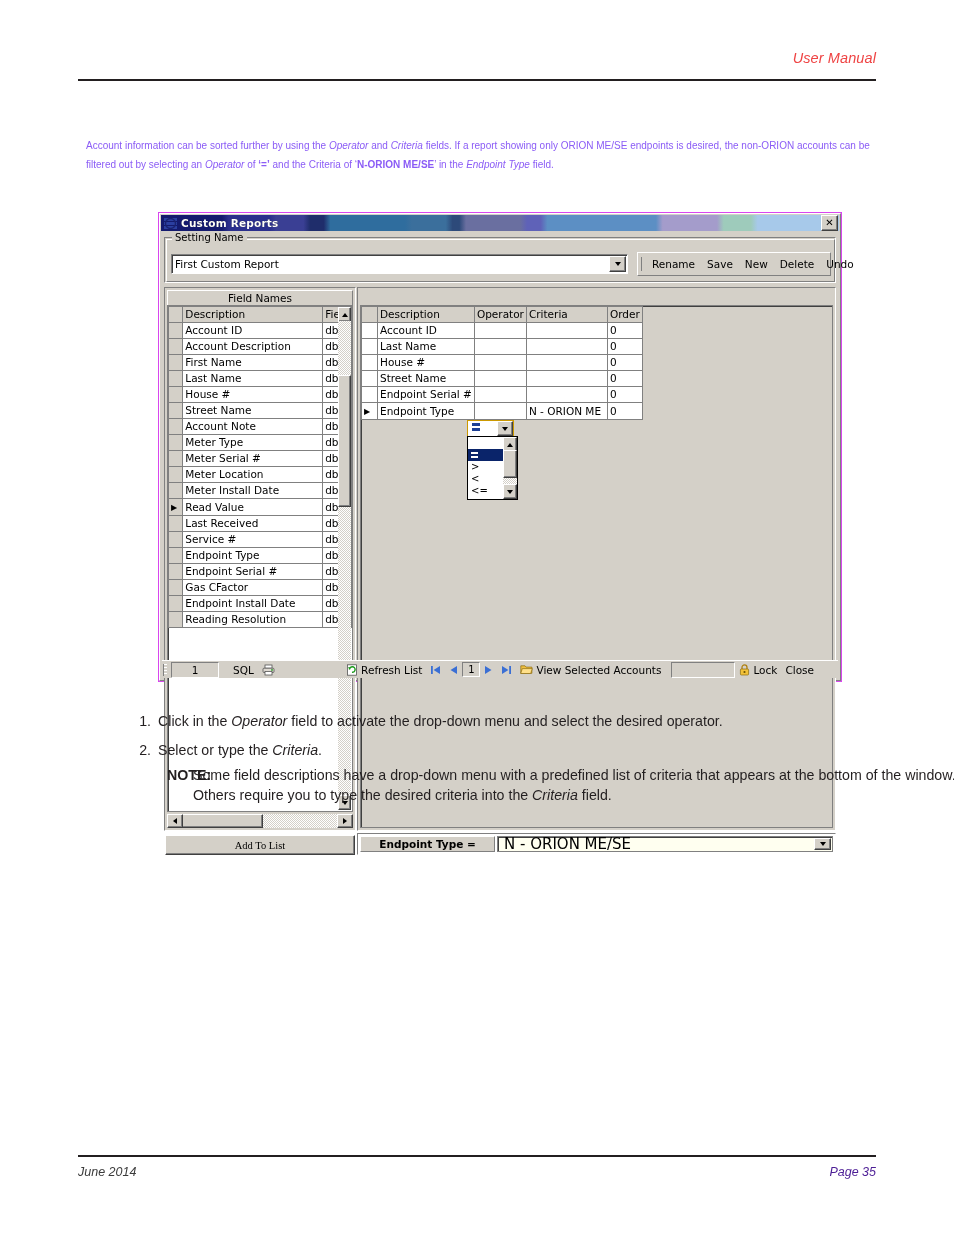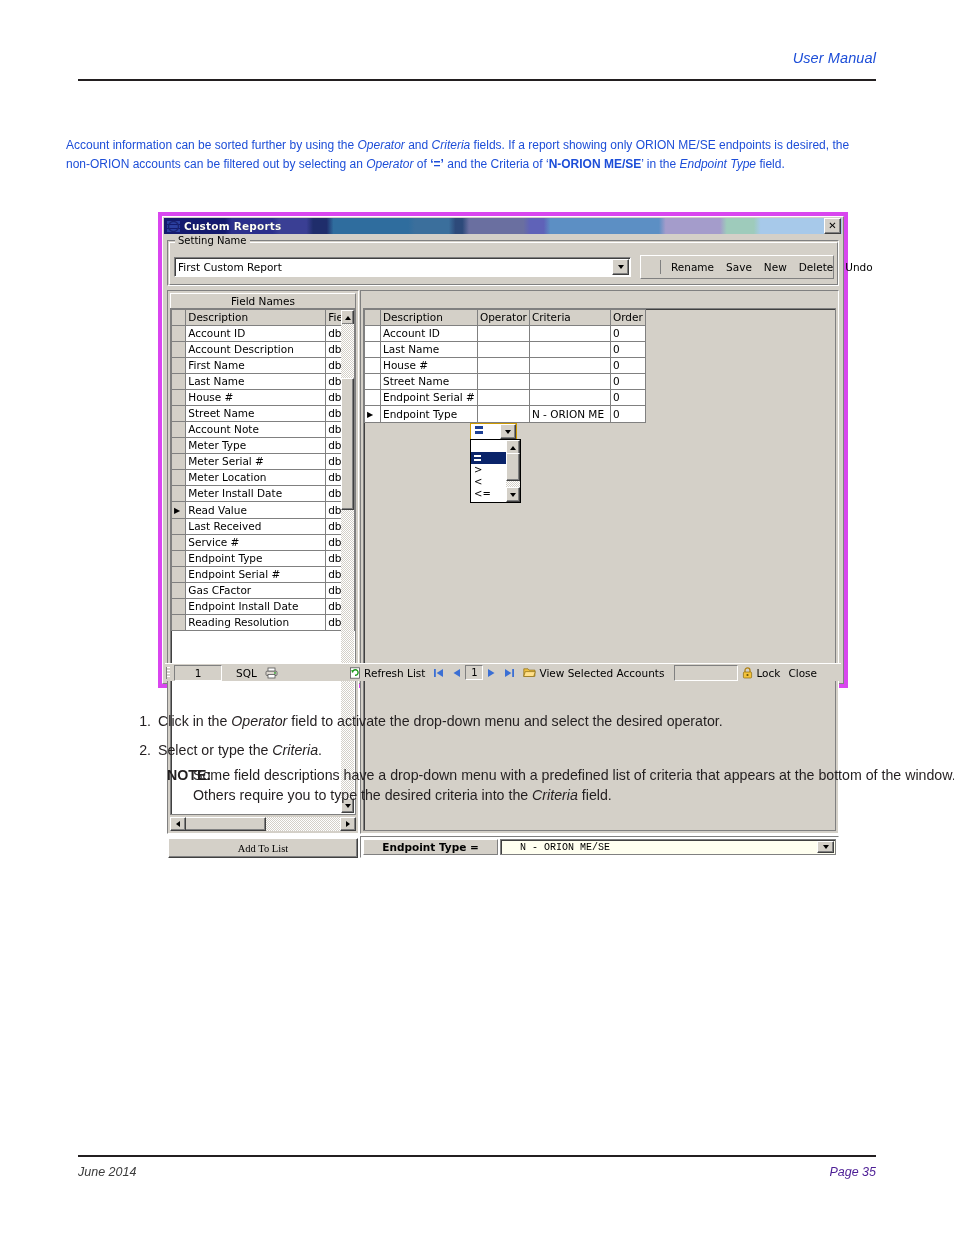--- a/index.html
+++ b/index.html
@@ -8,21 +8,21 @@
     font-family:"Liberation Sans", sans-serif;
     color:#231f20;
     position:relative;
     overflow:hidden;
   }
   .page{position:absolute;inset:0;}
 
   
   .hdr-text{
     position:absolute;right:78px;top:50px;
-    font-style:italic;font-size:14.5px;color:#1d4ed8;
+    font-style:italic;font-size:14.5px;color:#ef4444;
     letter-spacing:.1px;
   }
   .hdr-rule{
     position:absolute;left:78px;right:78px;top:79px;
     height:2px;background:#231f20;
   }
   .ftr-rule{
     position:absolute;left:78px;right:78px;top:1155px;
     height:2px;background:#231f20;
   }
@@ -35,22 +35,22 @@
     font-style:italic;font-size:12.5px;color:#4c1d95;
   }
 
   
   h1.sec-title{
     position:absolute;left:79px;top:107px;margin:0;
     font-size:21px;font-weight:400;color:#1d76bb;
     letter-spacing:-.1px;
   }
   .intro{
-    position:absolute;left:66px;top:136px;width:795px;
-    font-size:12px;line-height:19.2px;color:#1d4ed8;
+    position:absolute;left:86px;top:136px;width:795px;
+    font-size:10px;line-height:19.2px;color:#8b5cf6;
   }
   .intro i{font-style:italic;}
   .intro b{font-weight:bold;}
 
   .steps{position:absolute;left:131px;top:712px;width:770px;}
   .step{
     position:relative;font-size:14.2px;line-height:19.5px;
     padding-left:27px;margin-bottom:9px;
   }
   .step .num{position:absolute;left:0;top:0;width:20px;text-align:right;}
@@ -59,21 +59,21 @@
     position:absolute;left:131px;top:766px;width:770px;
     font-size:14.2px;line-height:19.5px;padding-left:62px;
   }
   .note .lbl{position:absolute;left:0;top:0;font-weight:bold;margin-left:36px;}
   .note i{font-style:italic;}
 
   
   .dlg{
     position:absolute;left:158px;top:212px;width:682px;height:468px;
     background:#d4d0c8;
-    border:4px solid #d946ef;
+    border:1px solid #d946ef;
     box-shadow:0 0 0 0 #000;
     font-family:"DejaVu Sans", sans-serif;
     font-size:10px;
     color:#000;
   }
   .dlg-inner{position:absolute;inset:0;border:1px solid #fff;border-right-color:#808080;border-bottom-color:#808080;}
 
   .titlebar{
     position:absolute;left:2px;top:2px;right:2px;height:16px;
     background:linear-gradient(to right,
@@ -138,21 +138,21 @@
     display:flex;align-items:center;justify-content:center;
   }
   .arrow-d{width:0;height:0;border-left:3.5px solid transparent;border-right:3.5px solid transparent;border-top:4px solid #000;}
   .arrow-u{width:0;height:0;border-left:3.5px solid transparent;border-right:3.5px solid transparent;border-bottom:4px solid #000;}
   .arrow-l{width:0;height:0;border-top:3.5px solid transparent;border-bottom:3.5px solid transparent;border-right:4px solid #000;}
   .arrow-r{width:0;height:0;border-top:3.5px solid transparent;border-bottom:3.5px solid transparent;border-left:4px solid #000;}
 
   .cmd-bar{
     position:absolute;left:472px;top:14px;right:4px;height:22px;
     background:#d4d0c8;border:1px solid #fff;border-right-color:#808080;border-bottom-color:#808080;
-    display:flex;align-items:center;z-index:3;padding-left:16px;
+    display:flex;align-items:center;z-index:3;
   }
   .grip{width:3px;height:14px;margin-left:3px;margin-right:4px;
     background-image:repeating-linear-gradient(to bottom,#fff 0 1px,transparent 1px 3px);
     border-left:1px solid #808080;
   }
   .cmd-btn{padding:2px 6px;font-size:10.5px;cursor:default;white-space:nowrap;}
 
   
   .fn-panel{
     position:absolute;left:5px;top:74px;width:190px;height:542px;
@@ -274,21 +274,21 @@
   }
   .add-btn{position:absolute;left:6px;top:622px;width:188px;height:18px;font-family:Liberation Serif, serif;}
   .crit-wrap{position:absolute;left:198px;top:620px;right:5px;height:20px;
     border:1px solid #808080;border-right-color:#fff;border-bottom-color:#fff;}
   .crit-lbl{position:absolute;left:2px;top:2px;width:133px;bottom:2px;
     background:#d4d0c8;border:1px solid #fff;border-right-color:#808080;border-bottom-color:#808080;
     display:flex;align-items:center;justify-content:center;font-weight:bold;font-size:10.5px;}
   .crit-fld{position:absolute;left:139px;top:2px;right:2px;bottom:2px;
     background:#fffff0;border:1px solid #808080;box-shadow:inset 1px 1px 0 #404040;
     display:flex;align-items:center;}
-  .crit-fld .val{padding-left:19px;font-size:10px;font-family:Liberation Mono, monospace;}
+  .crit-fld .val{padding-left:6px;font-size:15px;}
 
   .statusbar{
     position:absolute;left:3px;right:3px;bottom:3px;height:17px;
     background:#d4d0c8;border-top:1px solid #fff;
     display:flex;align-items:center;font-size:10.5px;
   }
   .sb-cell{
     height:14px;display:flex;align-items:center;justify-content:center;
     border:1px solid #808080;border-right-color:#fff;border-bottom-color:#fff;
     background:#d4d0c8;

